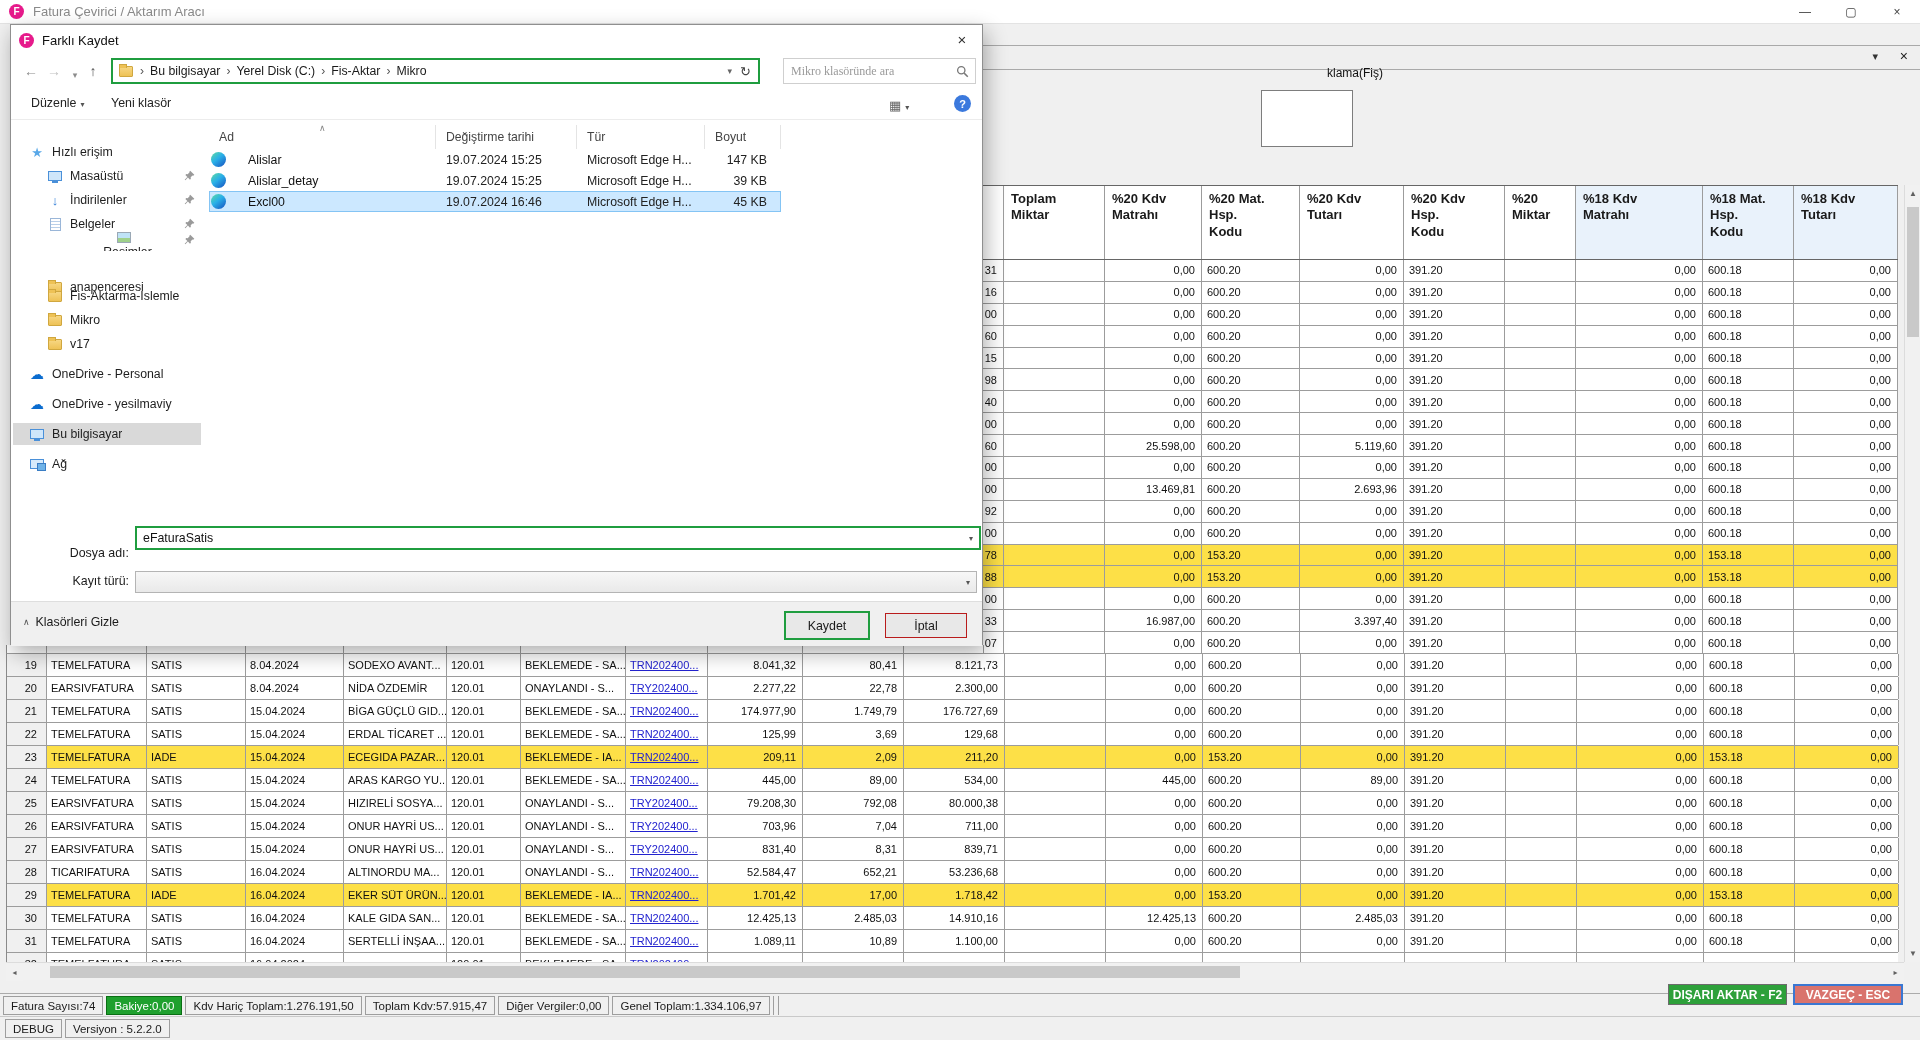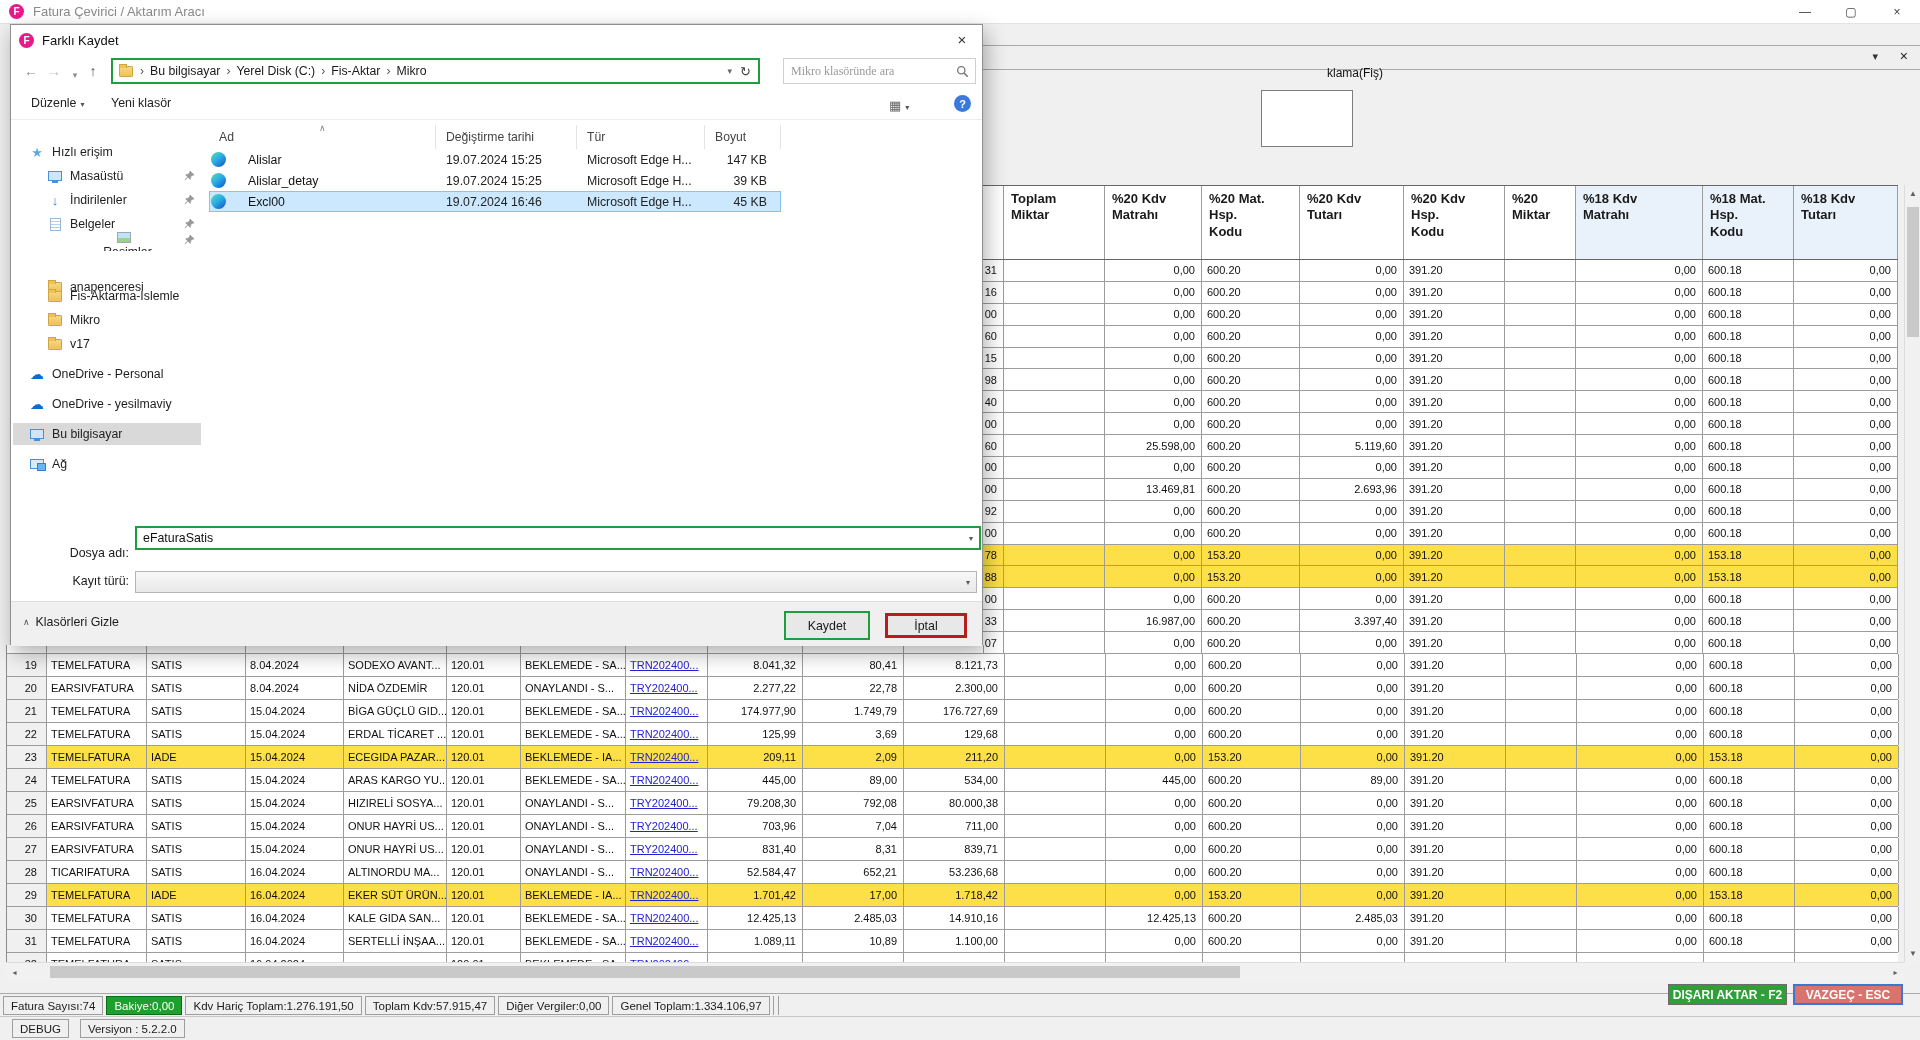--- a/index.html
+++ b/index.html
@@ -62,21 +62,21 @@
   #vsb-thumb{position:absolute;left:2px;top:22px;width:12px;height:130px;background:#c9c9c9}
   #hsb-thumb{position:absolute;left:44px;top:3px;width:1190px;height:12px;background:#c9c9c9}
 
   
   #line-status{position:absolute;left:0;top:993px;width:1920px;height:1px;background:#ababab}
   #line-debug{position:absolute;left:0;top:1016px;width:1920px;height:1px;background:#c9c9c9}
   #sbar{position:absolute;left:3px;top:996px;height:19px;display:flex;gap:3px;align-items:center}
   .sbox{height:19px;border:1px solid #9e9e9e;background:#f0f0f0;font-size:11.5px;display:flex;align-items:center;padding:0 7px;white-space:nowrap}
   .sbox.green{background:#1fa02e;border-color:#0a6e14;color:#fff}
   .ssep{width:2px;height:19px;border-left:1px solid #9e9e9e}
-  #dbar{position:absolute;left:12px;top:1019px;height:18px;display:flex;gap:11px}
+  #dbar{position:absolute;left:5px;top:1019px;height:18px;display:flex;gap:3px}
   #btn-export{position:absolute;left:1668px;top:984px;width:119px;height:21px;background:#2da03a;border:1px solid #6b6b6b;
               color:#fff;font-size:12px;font-weight:bold;display:flex;align-items:center;justify-content:center}
   #btn-vazgec{position:absolute;left:1793px;top:984px;width:110px;height:21px;background:#d9736d;border:2px solid #3a77d2;
               color:#fff;font-size:12px;font-weight:bold;display:flex;align-items:center;justify-content:center}
 
   
   #dlg{position:absolute;left:10px;top:24px;width:973px;height:621px;background:#fff;border:1px solid #8f8f8f;
        box-shadow:3px 8px 20px rgba(0,0,0,.32);z-index:50}
   #dlg-title{position:absolute;left:0;top:0;width:100%;height:30px;display:flex;align-items:center}
   #dlg-title .app-ico{margin-left:8px}
@@ -144,21 +144,21 @@
   #fname .mini-caret{margin-right:6px}
   #lbl-ftype{position:absolute;left:0;top:549px;width:118px;text-align:right;font-size:12.4px}
   #ftype{position:absolute;left:124px;top:546px;width:842px;height:22px;border:1px solid #b4b4b4;
          background:linear-gradient(#f7f7f7,#e9e9e9);display:flex;align-items:center;justify-content:flex-end}
   #ftype .mini-caret{margin-right:6px}
   #dlg-footer{position:absolute;left:0;top:576px;width:100%;height:45px;background:#f0f0f0;border-top:1px solid #dedede}
   #hide-folders{position:absolute;left:12px;top:13px;font-size:12.4px;color:#1a1a1a;display:flex;align-items:center;gap:6px}
   #hide-caret{font-size:9px;color:#555}
   #btn-kaydet{position:absolute;left:773px;top:9px;width:86px;height:29px;background:#e8e8e8;border:2px solid var(--green);
               font-size:12.4px;display:flex;align-items:center;justify-content:center}
-  #btn-iptal{position:absolute;left:874px;top:11px;width:82px;height:25px;background:#e8e8e8;border:3px solid #b91c1c;
+  #btn-iptal{position:absolute;left:874px;top:11px;width:82px;height:25px;background:#e8e8e8;border:1px solid #b91c1c;
              font-size:12.4px;display:flex;align-items:center;justify-content:center}
 </style>
 </head>
 <body>
 
 <div id="titlebar">
   <span class="app-ico">F</span>
   <span id="win-title">Fatura Çevirici / Aktarım Aracı</span>
 </div>
 <span class="win-btn" id="btn-min">—</span>

